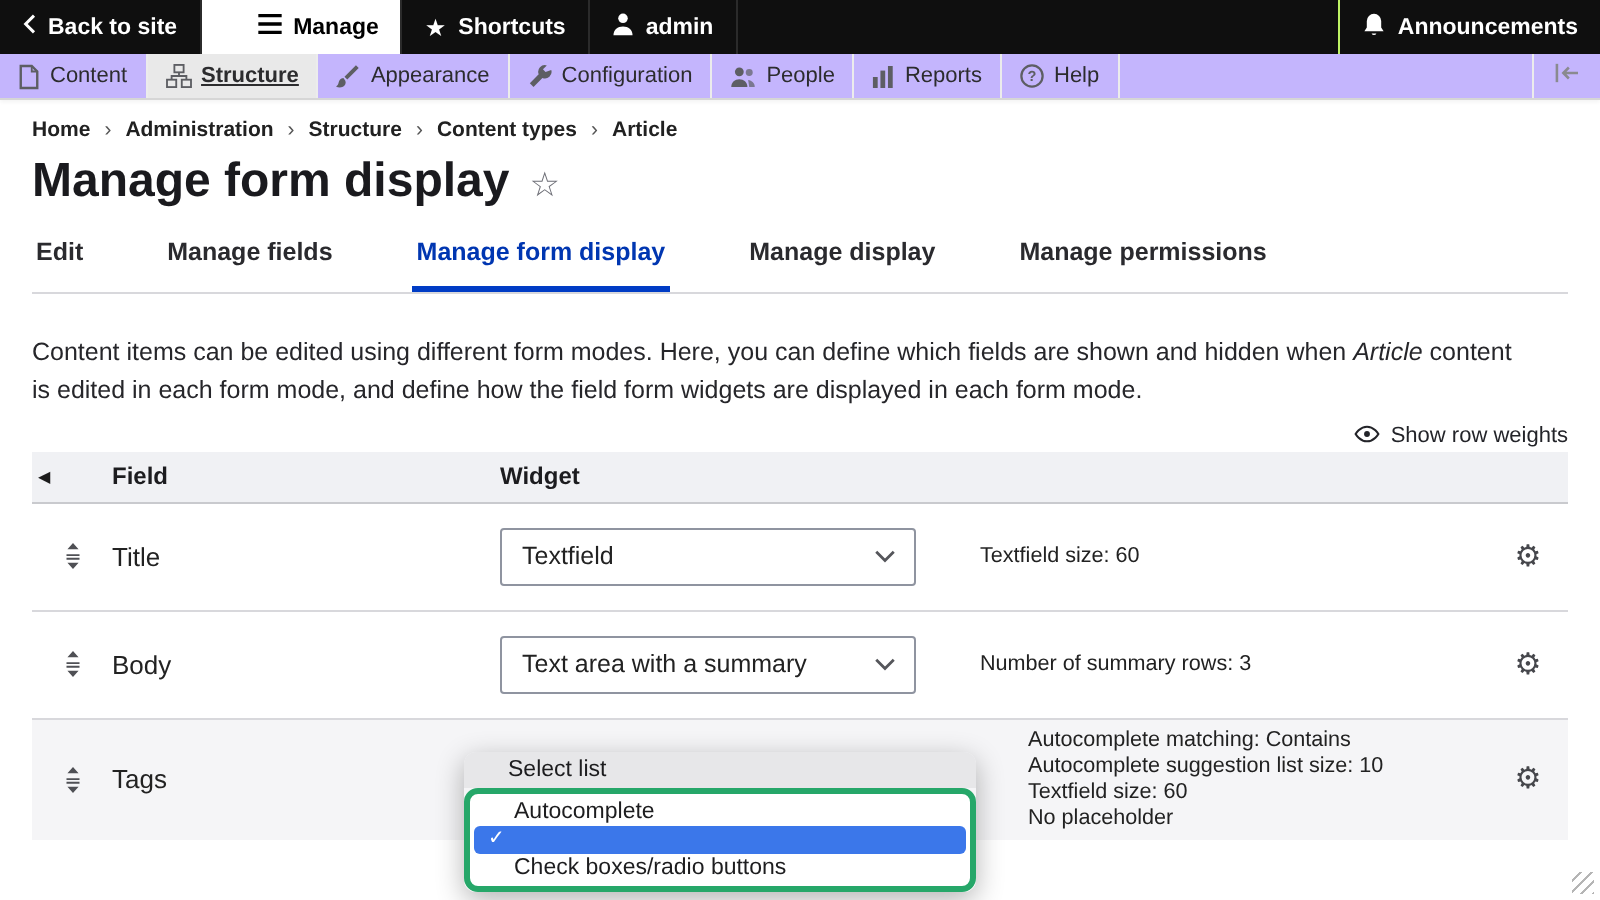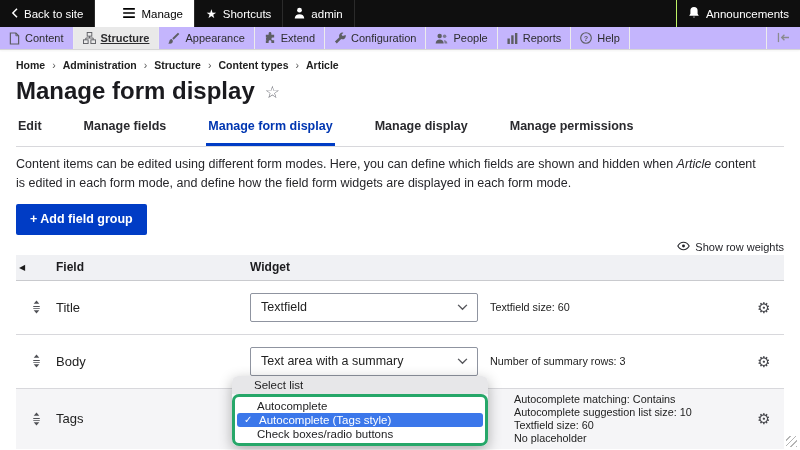--- a/index.html
+++ b/index.html
@@ -1,21 +1,21 @@
 <!DOCTYPE html>
 <html style="--accent: #003cc5; --tab-active: #0036b1; --focus: #26a769; --menu-highlight: #3b77ea;"><head>
 <meta charset="utf-8">
 <style>
   * { margin:0; padding:0; box-sizing:border-box; }
   html,body { width:800px; height:450px; overflow:hidden; background:#fff;
     font-family:"Liberation Sans","DejaVu Sans",sans-serif; color:#222; }
 
   
   .admin-bar { height:27px; background:#0f0f0f; color:#fff; display:flex; align-items:stretch;
-    font-size:11.5px; font-weight:400; }
+    font-size:11.5px; font-weight:700; }
   .admin-bar .abitem { display:flex; align-items:center; gap:6px; padding:0 11px;
     border-right:1px solid #2b2b2b; cursor:default; white-space:nowrap; }
   .admin-bar .abitem.active { background:#fff; color:#000;padding-left:28px; }
   .admin-bar .ab-spacer { flex:1; border:none; }
   .admin-bar .abitem.right { border-right:none; border-left:1px solid #bef264; }
   .ab-star { font-size:12px; line-height:1; }
 
   
   .toolbar { height:23px; background:#c4b5fd; border-bottom:1px solid #d6d6d6;
     box-shadow:0 1px 2px rgba(0,0,0,.05); display:flex; align-items:stretch;
@@ -36,42 +36,42 @@
 
   h1.page-title { margin-top:6px; font-size:24px; line-height:28px; font-weight:700; color:#1a1a1e;
     display:flex; align-items:flex-start; gap:10px; }
   .title-star { color:#6e6f77; font-size:17px; font-weight:400; margin-top:2px; }
 
   .tabs { display:flex; gap:38px; margin-top:6px; border-bottom:1px solid #d8d8dc; }
   .tab { font-size:12.5px; line-height:15px; font-weight:700; color:#2a2a2e;
     padding:6px 2px 9px; border-bottom:3px solid transparent; cursor:pointer; white-space:nowrap; }
   .tab.active { color:var(--tab-active,#0036b1); border-bottom-color:var(--accent,#003cc5); }
 
-  .description { margin-top:8px; font-size:12.5px; line-height:1.55; color:#26262a; max-width:748px; }
+  .description { margin-top:20px; font-size:12.5px; line-height:1.55; color:#26262a; max-width:748px; }
   .description em { font-style:italic; }
 
   .add-btn { margin-top:10px; display:inline-block; background:var(--accent,#003cc5); color:#fff;
     font-size:12.5px; font-weight:700; line-height:15px; padding:8px 14px; border:none;
     border-radius:2px; cursor:pointer; }
 
   .row-weights { display:flex; justify-content:flex-end; align-items:flex-start; gap:5px;
     margin-top:6px; font-size:11px; color:#232429; cursor:pointer; }
   .row-weights .eye { color:#232429; display:flex; }
 
   
   .ftable { margin-top:2px; }
   .thead, .trow { display:grid; grid-template-columns:40px 194px 240px 1fr 40px; align-items:center; }
   .thead { background:#f0f1f4; height:26px; font-size:12px; font-weight:700; color:#1c1c1f;
     border-bottom:1px solid #c9cace; }
   .thead .marker { font-size:8px; color:#1b1b1b; padding-left:3px; }
   .trow { height:54px; border-bottom:1px solid #d8d8dc; }
   .trow.tags { height:60px; background:#f5f5f7; border-bottom:none; }
   .handle { justify-self:center; color:#4f5055; cursor:grab; display:flex; }
   .field-label { font-size:13px; color:#222; }
-  .select { position:relative; width:228px; height:29px; background:#fff; border:1px solid #8f94a0;
+  .select { position:relative; width:208px; height:29px; background:#fff; border:1px solid #8f94a0;
     border-radius:2px; display:flex; align-items:center; padding:0 28px 0 10px; font-size:12.5px;
     color:#222; cursor:pointer; }
   .select .chev { position:absolute; right:9px; color:#55565b; display:flex; }
   .summary { font-size:10.8px; line-height:13px; color:#222; }
   .summary.indent { padding-left:24px; }
   .gear { justify-self:center; font-size:15px; color:#46474c; cursor:pointer; line-height:1; }
 
   
   .menu { position:absolute; top:326px; left:232px; width:256px; border-radius:6px;
     box-shadow:0 4px 14px rgba(0,0,0,.3); font-size:11.5px; z-index:5; }
@@ -149,28 +149,20 @@
     <span class="ticon">
         <svg width="12" height="12" viewBox="0 0 13 13">
           <path fill="currentColor" d="M12.3 2.2L10.8.7 4.6 6.9l1.5 1.5zM4 7.6c-1.6 0-2.3 1.2-2.6 2.6-.2 1-.6 1.6-1.4 2 1.2.6 3.3.8 4.5-.4 1-1 1-2.7 0-3.6-.2-.3-.4-.5-.5-.6z"></path>
         </svg>
       </span>
     <span>Appearance</span>
   </div>
   <div class="tbitem">
     <span class="ticon">
         <svg width="12" height="12" viewBox="0 0 13 13">
-          <path fill="currentColor" d="M5 1.5a1.5 1.5 0 0 1 3 0V3h3v3h-1.5a1.5 1.5 0 0 0 0 3H11v3H8v-1.5a1.5 1.5 0 0 0-3 0V12H2V9h1.5a1.5 1.5 0 0 1 0-3H2V3h3z"></path>
-        </svg>
-      </span>
-    <span>Extend</span>
-  </div>
-  <div class="tbitem">
-    <span class="ticon">
-        <svg width="12" height="12" viewBox="0 0 13 13">
           <path fill="currentColor" d="M12.6 3.2a3.6 3.6 0 0 1-4.8 4.4L3 12.4 1 10.4l4.8-4.8A3.6 3.6 0 0 1 10.2.8L8.1 2.9l1.4 1.4z"></path>
         </svg>
       </span>
     <span>Configuration</span>
   </div>
   <div class="tbitem">
     <span class="ticon">
         <svg width="13" height="11" viewBox="0 0 14 12">
           <circle cx="5" cy="3.2" r="2.4" fill="currentColor"></circle>
           <path fill="currentColor" d="M.6 11.4c0-2.6 2-4.2 4.4-4.2s4.4 1.6 4.4 4.2z"></path>
@@ -229,21 +221,20 @@
   <div class="tabs">
     <span class="tab">Edit</span>
     <span class="tab">Manage fields</span>
     <span class="tab active">Manage form display</span>
     <span class="tab">Manage display</span>
     <span class="tab">Manage permissions</span>
   </div>
 
   <p class="description"><span>Content items can be edited using different form modes. Here, you can define which fields are shown and hidden when </span><em>Article</em><span> content is edited in each form mode, and define how the field form widgets are displayed in each form mode.</span></p>
 
-  <button class="add-btn">+ Add field group</button>
 
   <div class="row-weights">
     <span class="eye">
         <svg width="13" height="10" viewBox="0 0 16 12">
           <path d="M1 6s2.6-4.5 7-4.5S15 6 15 6s-2.6 4.5-7 4.5S1 6 1 6z" fill="none" stroke="currentColor" stroke-width="1.3"></path>
           <circle cx="8" cy="6" r="1.8" fill="currentColor"></circle>
         </svg>
       </span>
     <span>Show row weights</span>
   </div>
@@ -322,21 +313,20 @@
     </div>
   </div>
 
   
   <div class="menu">
     <div class="opt first">Select list</div>
     <div class="focus-ring">
       <div class="opt">Autocomplete</div>
       <div class="opt selected">
         <span class="check">✓</span>
-        <span>Autocomplete (Tags style)</span>
       </div>
       <div class="opt">Check boxes/radio buttons</div>
     </div>
   </div>
 
 </main>
 
 <div class="grip"></div>
 
 </body></html>

